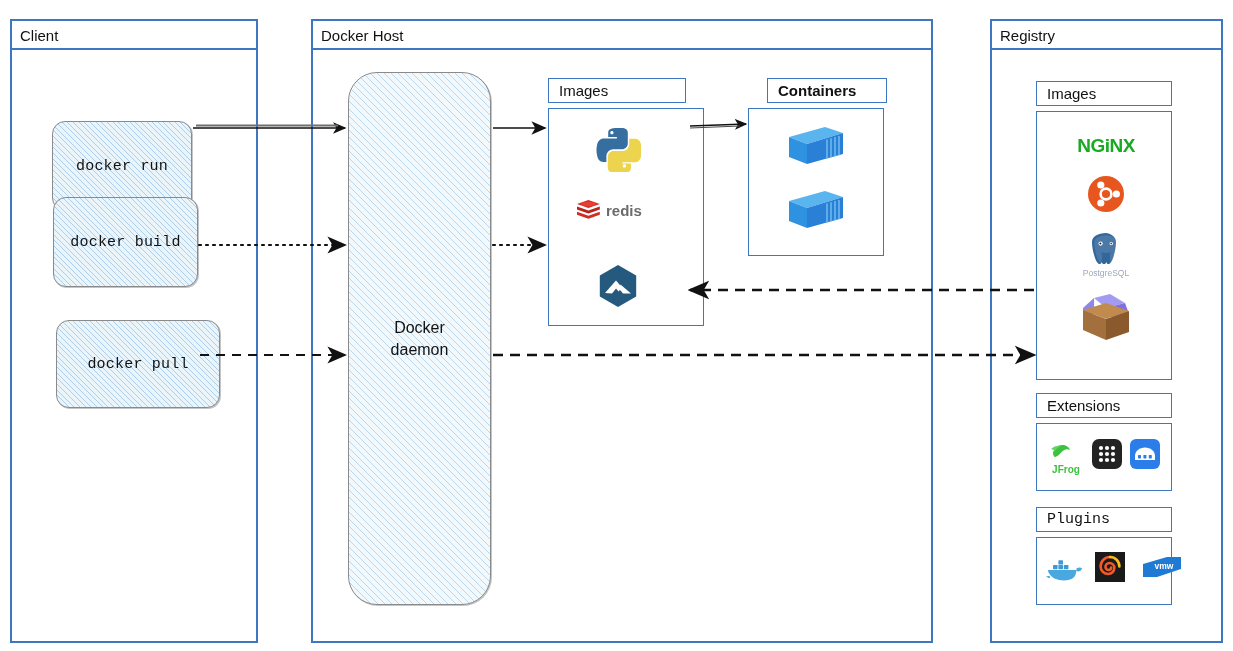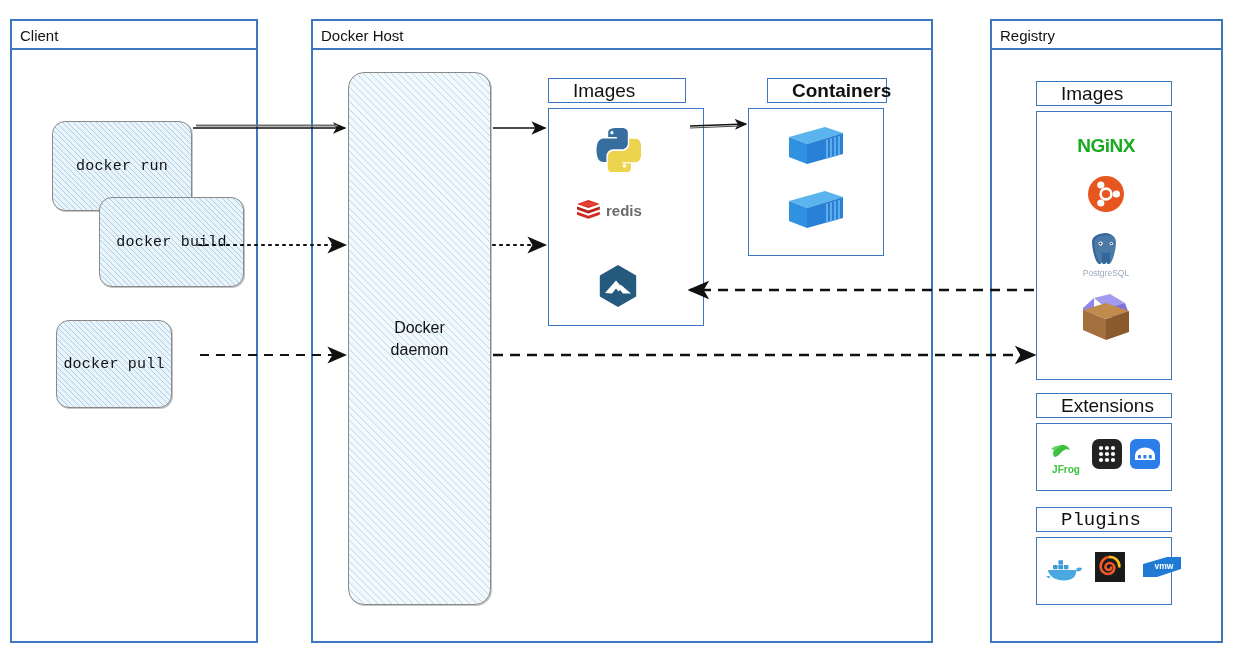--- a/index.html
+++ b/index.html
@@ -37,22 +37,22 @@
   }
 
   
   .panel-title{
     position:absolute;
     box-sizing:border-box;
     border:1.4px solid #3d77c2;
     background:#ffffff;
     display:flex;
     align-items:center;
-    padding-left:24px;
-    font-size:19px;
+    padding-left:10px;
+    font-size:15px;
     color:#111111;
   }
   .panel-body{
     position:absolute;
     box-sizing:border-box;
     border:1.4px solid #3d77c2;
     background:#ffffff;
     padding-left:48px;
   }
 
@@ -77,21 +77,21 @@
     color:#111111;
     letter-spacing:.2px;
     box-shadow:1px 1px 0 rgba(90,90,90,.35);
   }
 
   
   .daemon{
     position:absolute;
     box-sizing:border-box;
     border:1.3px solid #8a8a8a;
-    border-radius:16px;
+    border-radius:29px;
     background-color:#f2f9fd;
     background-image:repeating-linear-gradient(
         45deg,
         rgba(135,180,218,.5) 0px,
         rgba(135,180,218,.5) 0.7px,
         rgba(255,255,255,0) 0.7px,
         rgba(255,255,255,0) 5px);
     display:flex;
     align-items:center;
     justify-content:center;
@@ -118,24 +118,24 @@
 <div id="stage">
 
   <div class="zone-title" style="left:10px;top:11px;width:248px;height:32px;">
     <span>Client</span>
   </div>
   <div class="zone-body" style="left:10px;top:48px;width:248px;height:595px;"></div>
 
   <div class="cmd" style="left:52px;top:84px;width:140px;height:90px;margin-top:37px;">
     <span>docker run</span>
   </div>
-  <div class="cmd" style="left:53px;top:197px;width:145px;height:90px;margin-left:46px;">
+  <div class="cmd" style="left:53px;top:197px;width:145px;height:90px;">
     <span>docker build</span>
   </div>
-  <div class="cmd" style="left:56px;top:320px;width:116px;height:88px;">
+  <div class="cmd" style="left:56px;top:320px;width:164px;height:88px;">
     <span>docker pull</span>
   </div>
 
   <div class="zone-title" style="left:311px;top:11px;width:622px;height:32px;">
     <span>Docker Host</span>
   </div>
   <div class="zone-body" style="left:311px;top:48px;width:622px;height:595px;"></div>
 
   <div class="daemon" style="left:348px;top:72px;width:143px;height:533px;">
     <div>

